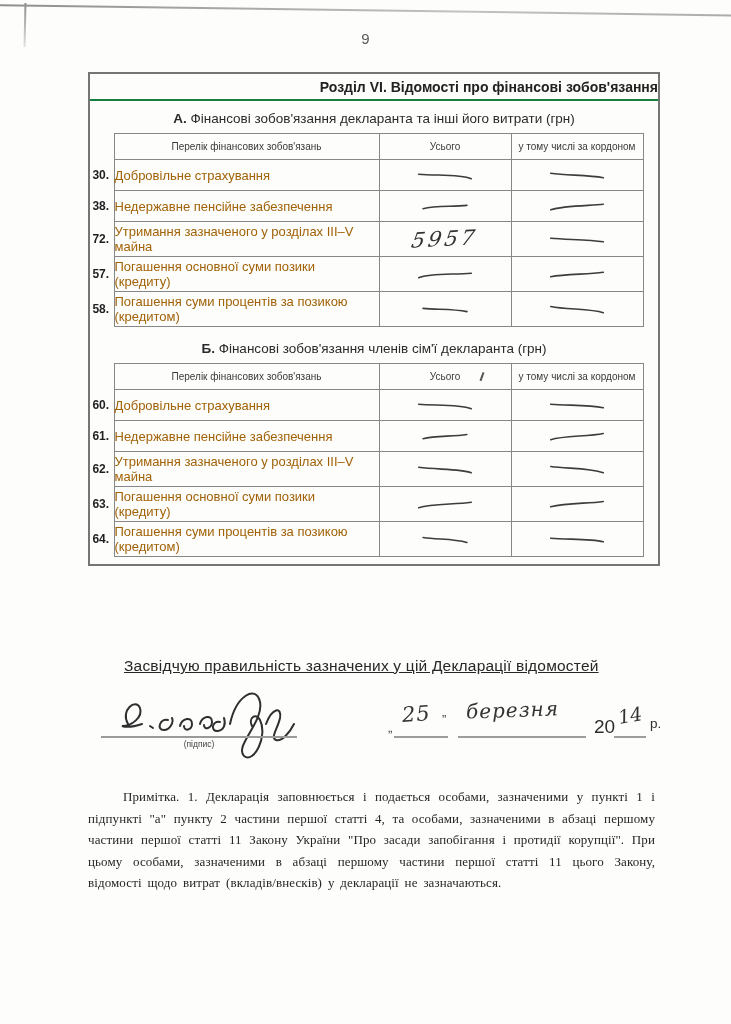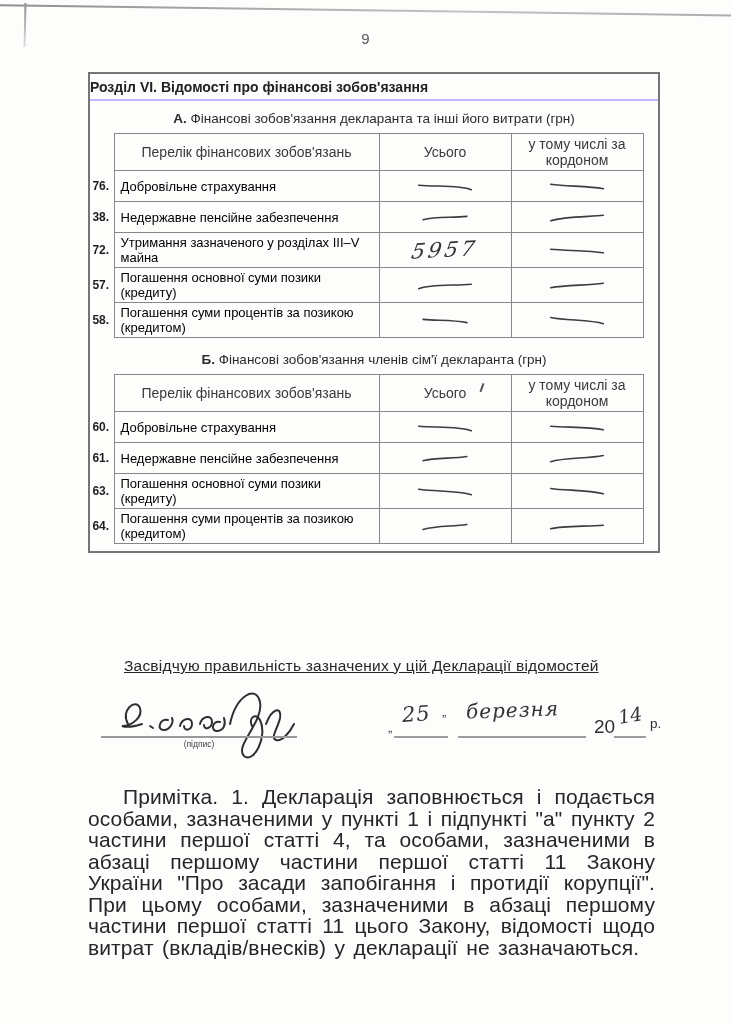--- a/index.html
+++ b/index.html
@@ -32,22 +32,22 @@
 
   
   .outer-box {
     position: absolute; left: 88px; top: 72px; width: 572px;
     border: 2px solid #757575;
     padding-bottom: 7px;
     background: #fdfdfc;
   }
   .box-title {
     height: 27px; line-height: 27px;
-    text-align: left; font-weight: bold; font-size: 14px; color: #222;
-    border-bottom: 2px solid #c4b5fd;
+    text-align: right; font-weight: bold; font-size: 14px; color: #222;
+    border-bottom: 2px solid #15803d;
   }
   .part-heading {
     text-align: center; font-size: 13.5px; color: #2b2b2b;
     margin: 10px 4px 7px;
   }
   .part-heading .letter { font-weight: bold; }
 
   table.decl-table {
     border-collapse: collapse;
     margin-left: 0px;
@@ -57,27 +57,27 @@
   table.decl-table td, table.decl-table th {
     border: 1px solid #878787;
     vertical-align: middle;
   }
   table.decl-table .num {
     border: none; background: transparent;
     font-weight: bold; font-size: 12px; color: #1f1f1f;
     text-align: center; padding-right: 2px;
   }
   table.decl-table th {
-    font-weight: normal; font-size: 14px; color: #3a3a3a;
+    font-weight: normal; font-size: 10px; color: #3a3a3a;
     height: 26px; text-align: center; padding: 2px 4px;
     position: relative;
   }
   table.decl-table td { height: 31px; }
   td.label {
-    font-size: 13px; color: #000000; padding: 2px 6px 2px 6px; line-height: 15px;
+    font-size: 13px; color: #a16207; padding: 2px 6px 2px 0; line-height: 15px;
   }
   td.val { text-align: center; padding: 0 4px; }
 
   
   svg.dash { width: 58px; height: 12px; display: inline-block; vertical-align: middle; }
   svg.dash path { stroke: #3d3d3d; stroke-width: 1.8; fill: none; stroke-linecap: round; }
   tr:nth-child(odd) svg.dash { transform: rotate(-2deg); }
   tr:nth-child(even) svg.dash { transform: rotate(2deg) scaleX(-1); }
   tr:nth-child(3) td.val:nth-of-type(2) svg.dash { transform: rotate(4deg); }
 
@@ -120,23 +120,23 @@
   .d-day { position: absolute; left: 14px; top: 8px; font-size: 21px; letter-spacing: 1px; transform: rotate(-4deg); }
   .d-close { position: absolute; left: 54px; top: 18px; font-size: 13px; color: #444; }
   .d-month { position: absolute; left: 78px; top: 4px; font-size: 20px; letter-spacing: 1px; transform: rotate(-2deg); }
   .d-century { position: absolute; left: 206px; top: 22px; font-size: 19px; color: #2e2e2e; }
   .d-year { position: absolute; left: 230px; top: 10px; font-size: 19px; transform: rotate(-10deg); }
   .d-era { position: absolute; left: 262px; top: 22px; font-size: 13.5px; color: #2e2e2e; }
 
   
   .note {
     position: absolute; left: 88px; top: 786px; width: 567px;
-    font-size: 21px; line-height: 21.5px; color: #262626;
+    font-size: 13px; line-height: 21.5px; color: #262626;
     text-align: justify; text-indent: 35px;
-    letter-spacing: 0.1px; word-spacing: 2.5px;
+    letter-spacing: 0.1px; word-spacing: 2.5px; font-family: Liberation Serif, serif;
   }
 </style>
 </head>
 <body>
 
 <div class="page">
 
   <div class="scan-top-line"></div>
   <div class="scan-left-line"></div>
 
@@ -158,21 +158,21 @@
           <col style="width:132px">
         </colgroup>
       <tbody>
           <tr>
         <th class="num"></th>
         <th>Перелік фінансових зобов'язань</th>
         <th>Усього</th>
         <th>у тому числі за кордоном</th>
       </tr>
       <tr>
-        <td class="num">76.</td>
+        <td class="num">30.</td>
         <td class="label">Добровільне страхування</td>
         <td class="val"><svg class="dash" viewBox="0 0 66 12">
                 <path d="M3 8 C 16 3, 42 6, 63 5"></path>
               </svg></td>
         <td class="val"><svg class="dash" viewBox="0 0 66 12">
                 <path d="M3 7 C 20 4, 44 6, 63 4"></path>
               </svg></td>
       </tr>
       <tr>
         <td class="num">38.</td>
@@ -248,20 +248,30 @@
         <td class="num">61.</td>
         <td class="label">Недержавне пенсійне забезпечення</td>
         <td class="val"><svg class="dash" viewBox="0 0 66 12">
                 <path d="M8 7 C 22 4, 42 6, 58 4"></path>
               </svg></td>
         <td class="val"><svg class="dash" viewBox="0 0 66 12">
                 <path d="M3 8 C 18 4, 46 6, 63 3"></path>
               </svg></td>
       </tr>
       <tr>
+        <td class="num">62.</td>
+        <td class="label">Утримання зазначеного у розділах III–V майна</td>
+        <td class="val"><svg class="dash" viewBox="0 0 66 12">
+                <path d="M3 8 C 16 4, 42 6, 63 4"></path>
+              </svg></td>
+        <td class="val"><svg class="dash" viewBox="0 0 66 12">
+                <path d="M3 8 C 20 3, 44 5, 63 3"></path>
+              </svg></td>
+      </tr>
+      <tr>
         <td class="num">63.</td>
         <td class="label">Погашення основної суми позики (кредиту)</td>
         <td class="val"><svg class="dash" viewBox="0 0 66 12">
                 <path d="M3 8 C 18 4, 44 6, 63 4"></path>
               </svg></td>
         <td class="val"><svg class="dash" viewBox="0 0 66 12">
                 <path d="M3 7 C 22 3, 46 5, 63 3"></path>
               </svg></td>
       </tr>
       <tr>

